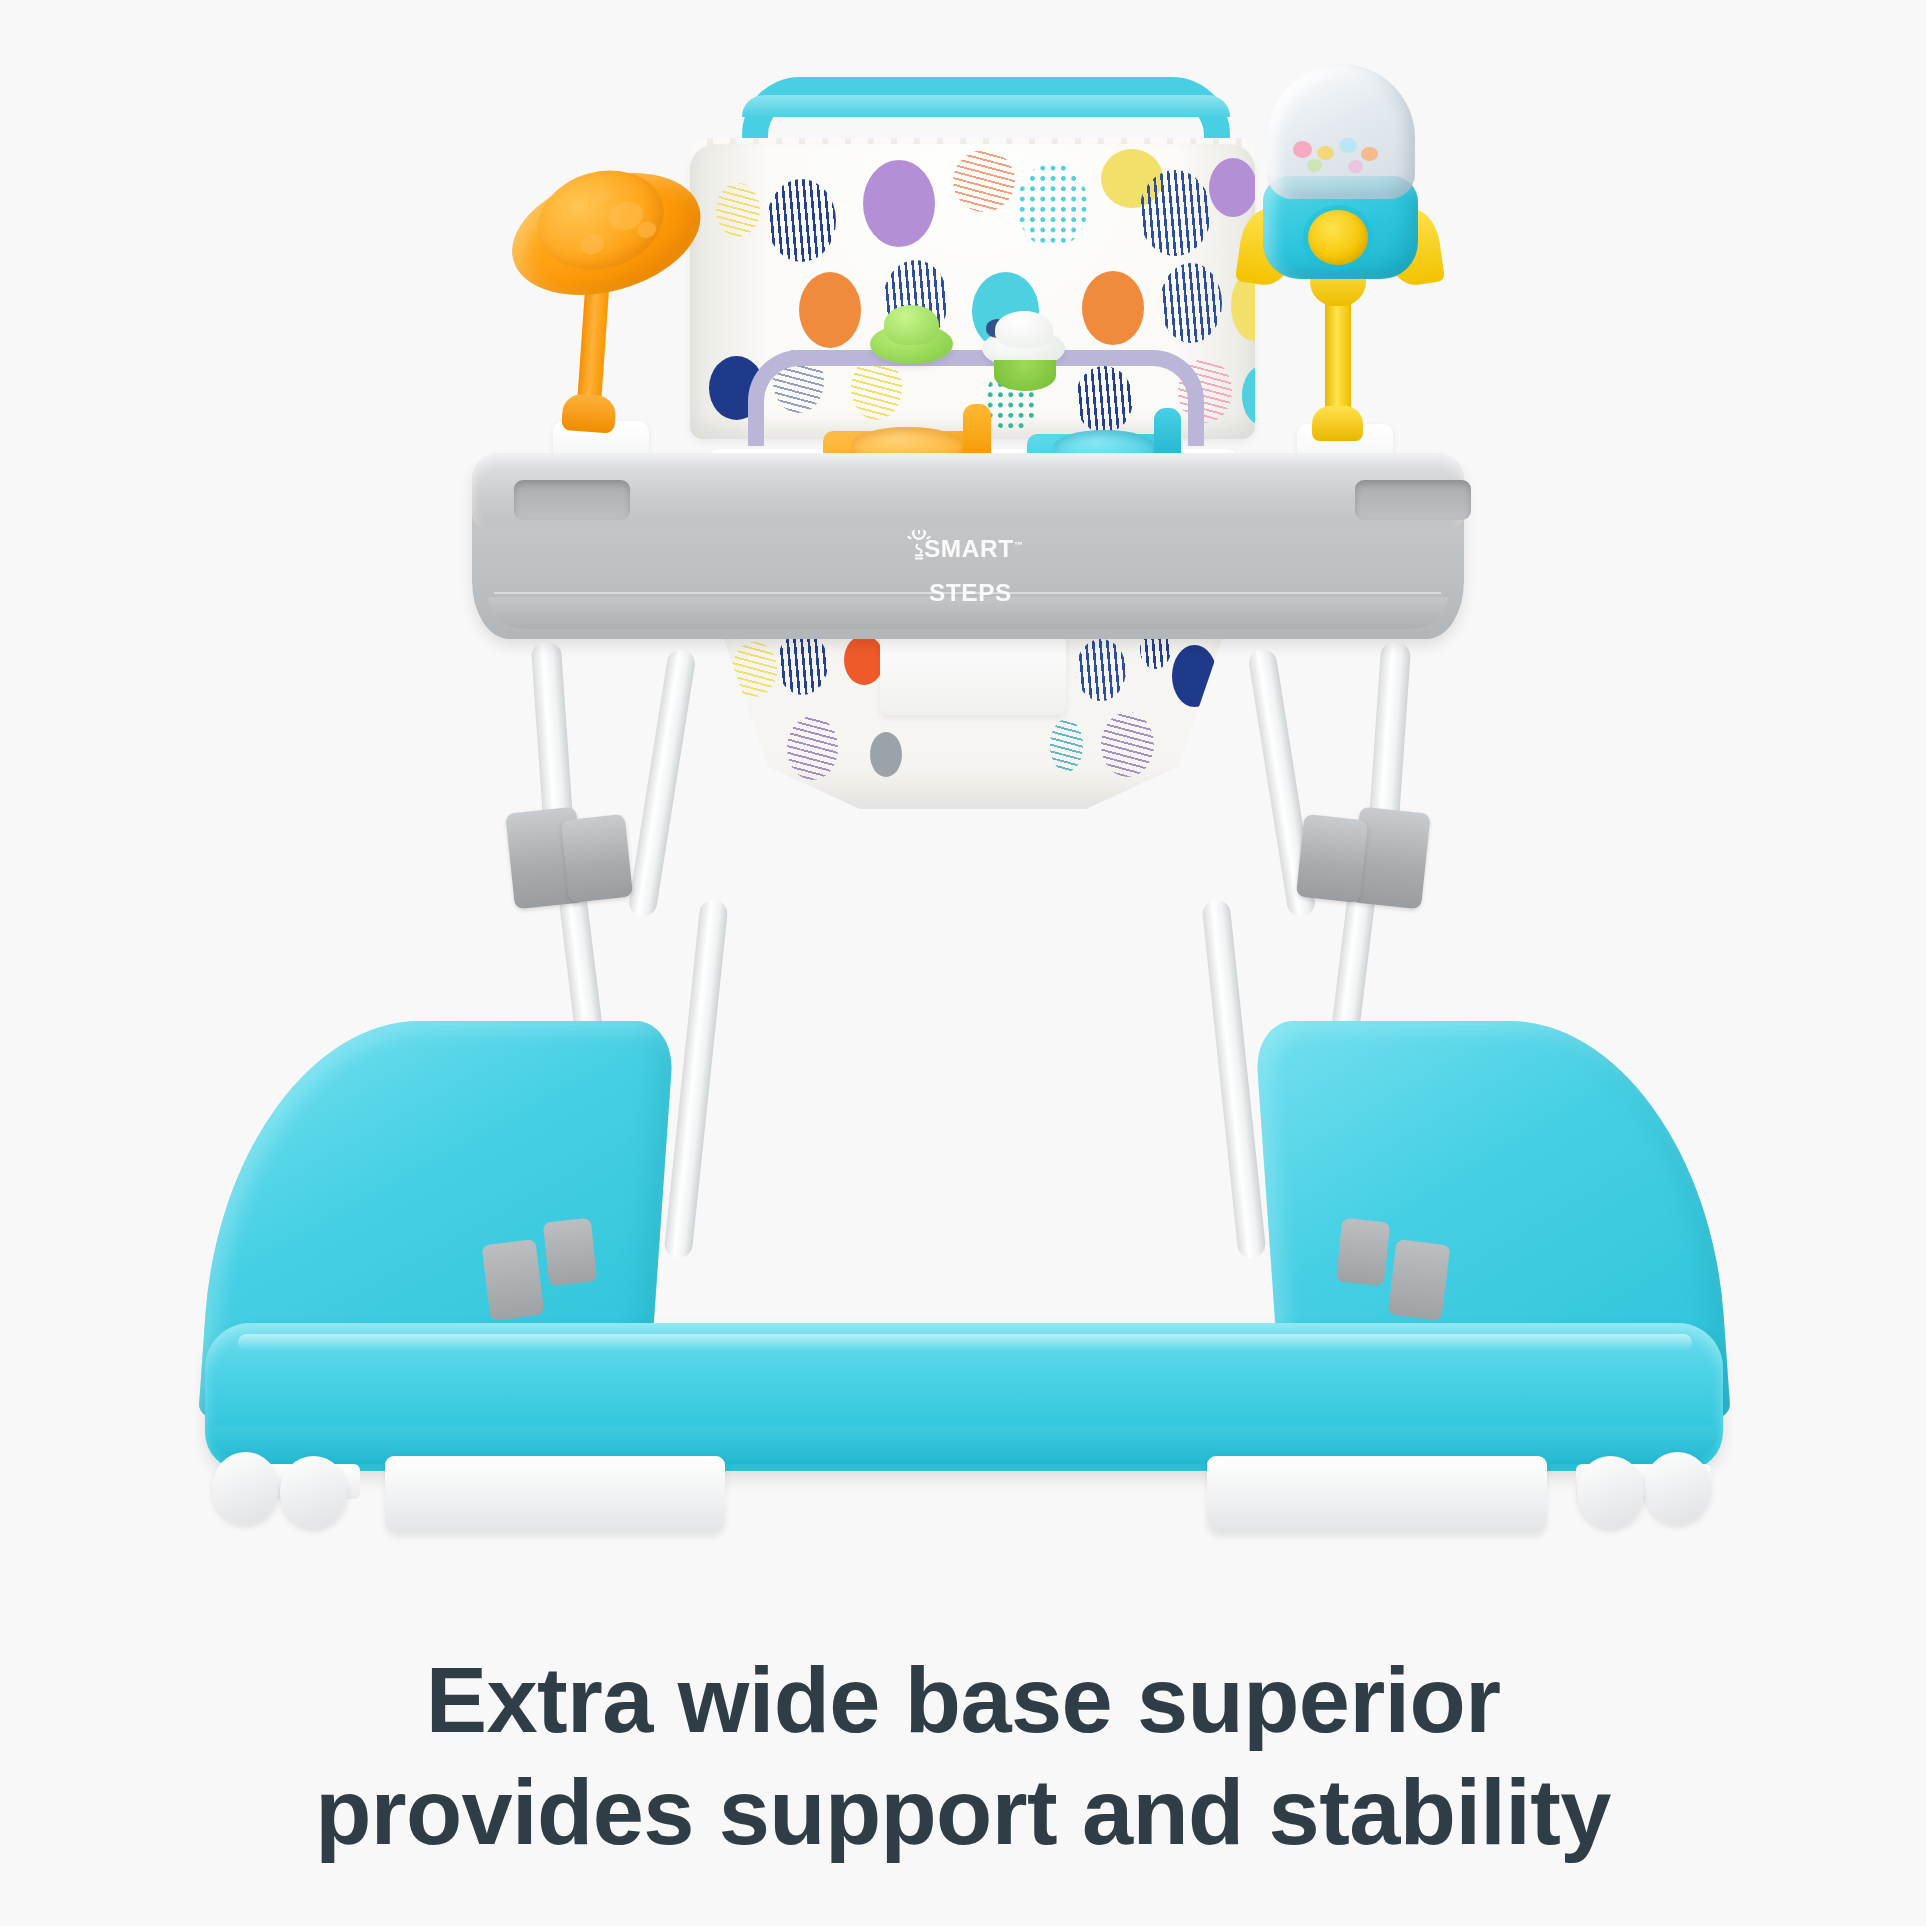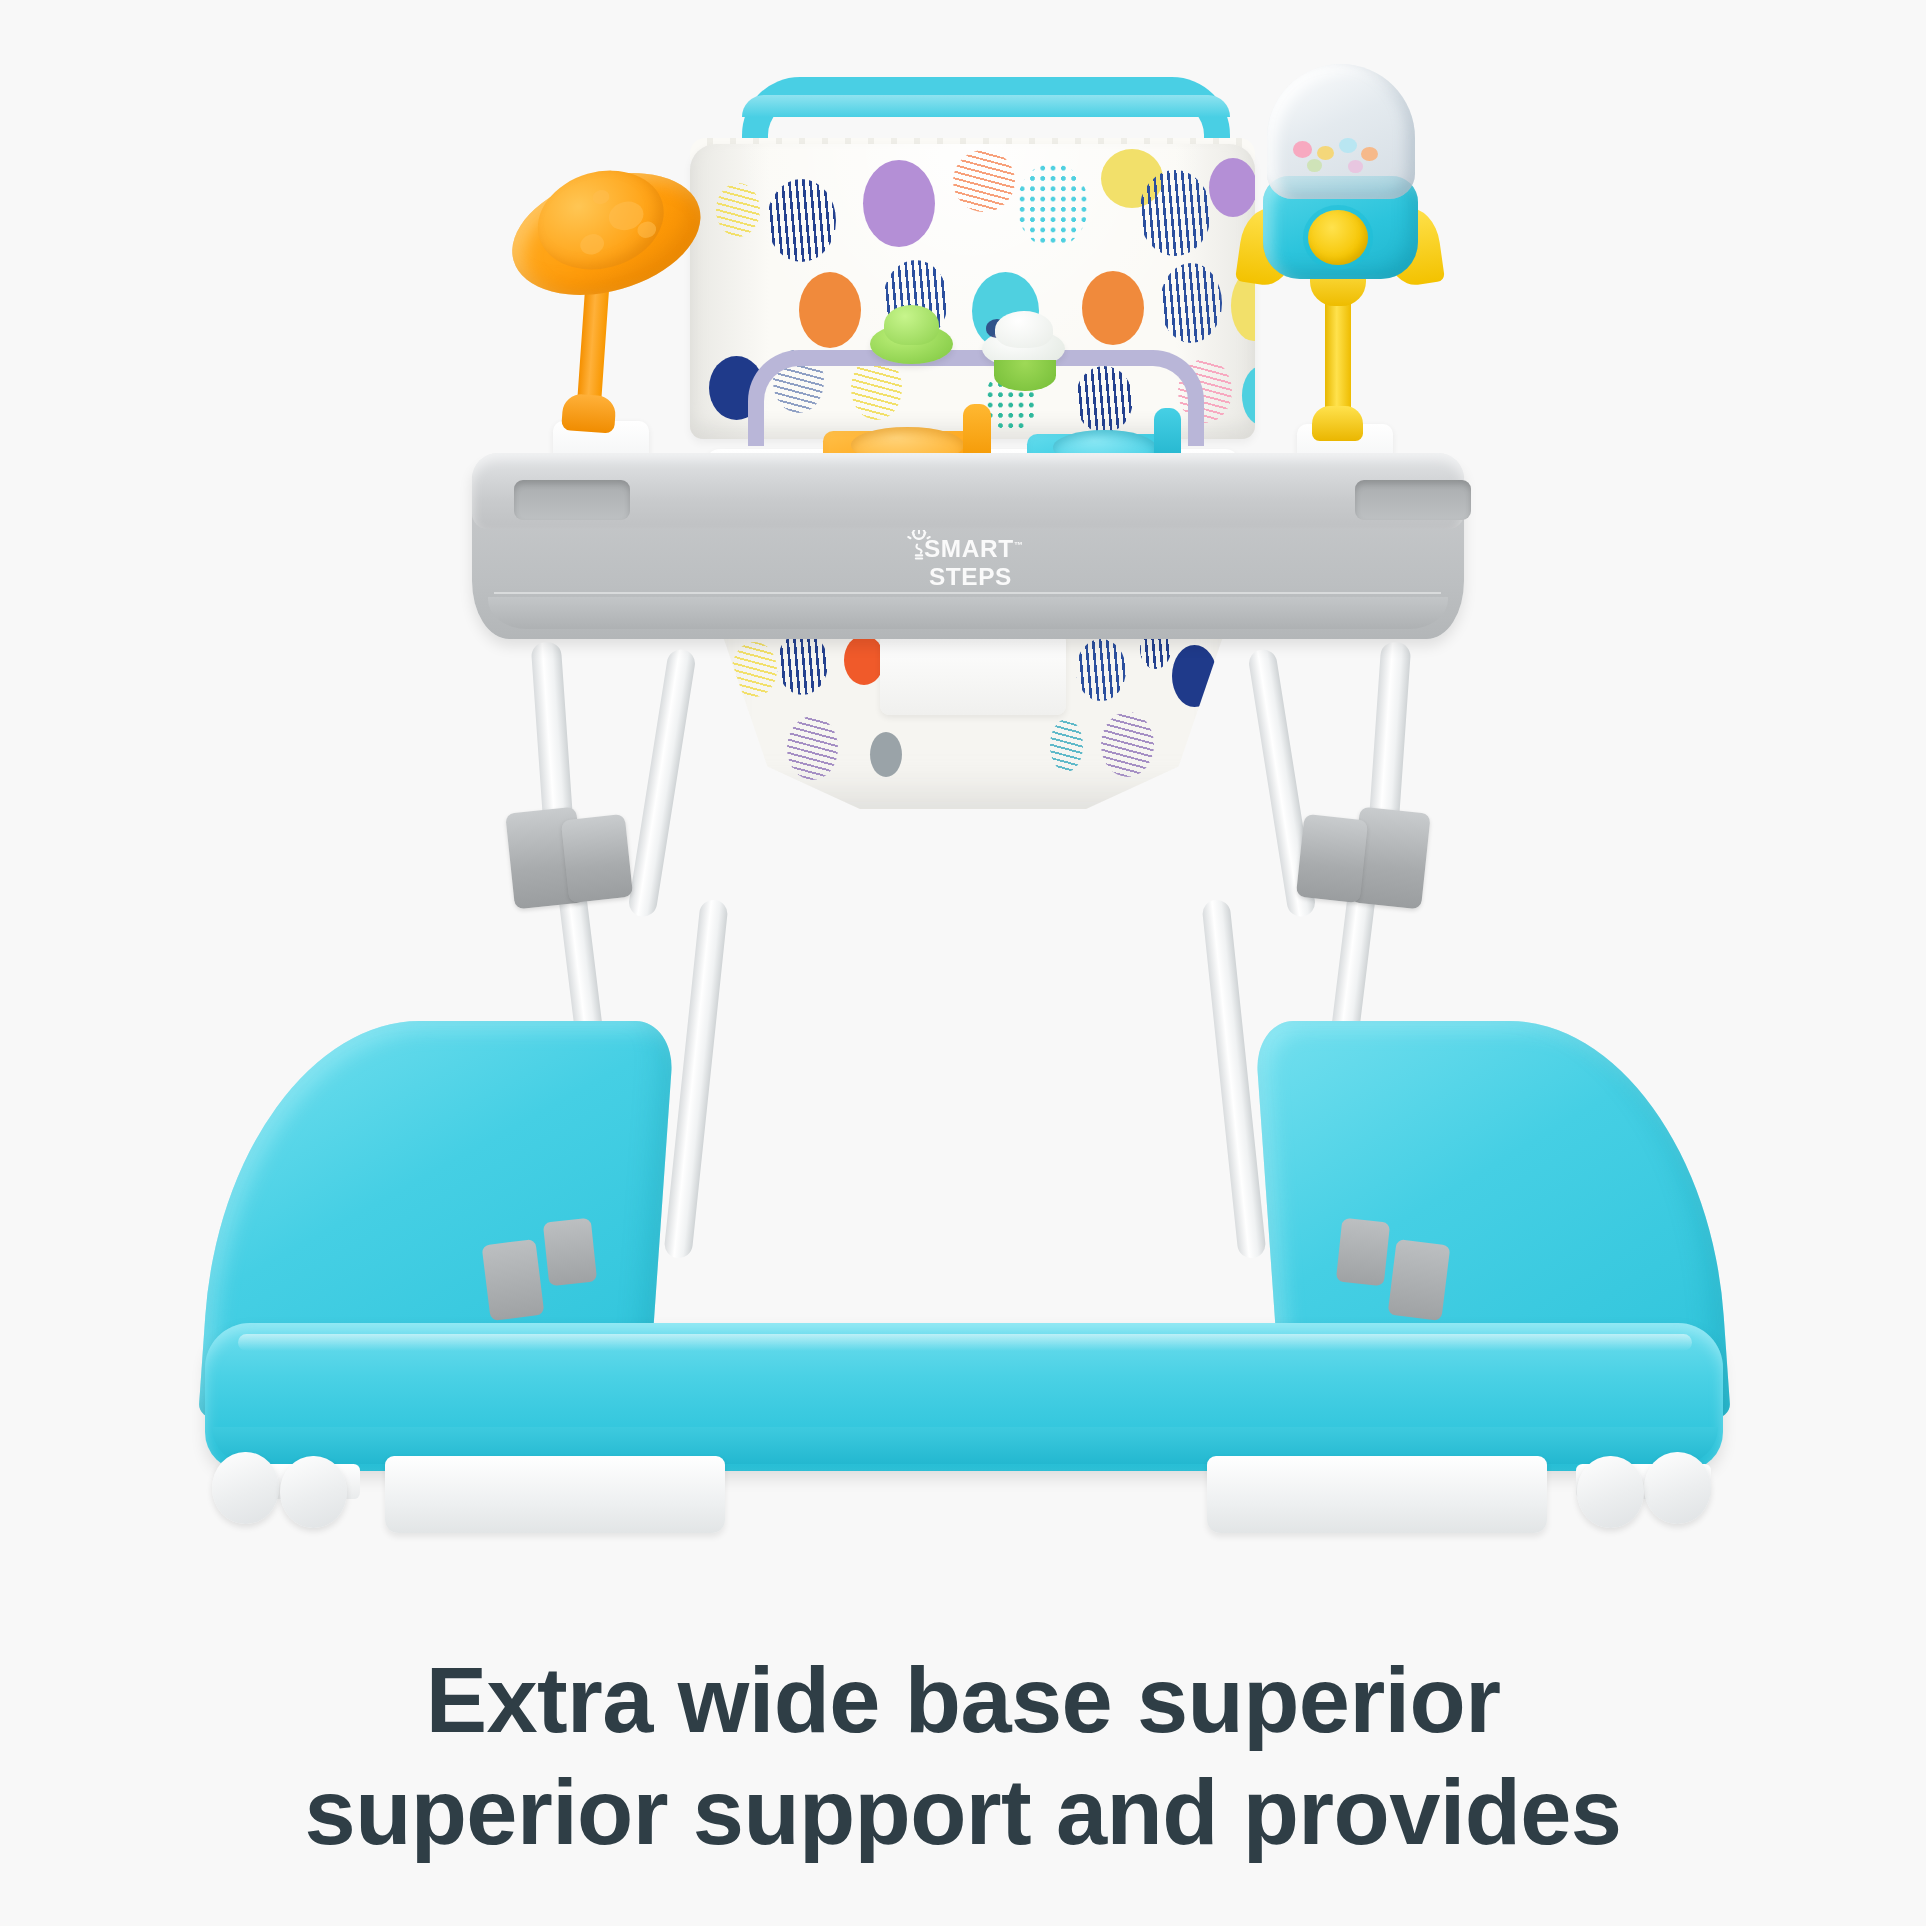--- a/index.html
+++ b/index.html
@@ -268,21 +268,21 @@
   }
 
   
   .logo{
     position:absolute;left:896px;top:525px;width:148px;height:77px;
     color:#fafafa;text-align:center;pointer-events:none;
   }
   .logo-bulb{position:absolute;left:9px;top:5.1px;width:28px;height:33px;}
   .logo-row1{position:absolute;left:28px;top:11.6px;font-size:24.4px;font-weight:bold;letter-spacing:0.6px;line-height:1;}
   .logo-tm{font-size:9px;vertical-align:super;}
-  .logo-row2{position:absolute;left:33px;top:40px;font-size:24.4px;font-weight:bold;letter-spacing:0.6px;line-height:1;}
+  .logo-row2{position:absolute;left:33px;top:56px;font-size:24.4px;font-weight:bold;letter-spacing:0.6px;line-height:1;}
 
   
   .leg{
     position:absolute;background:linear-gradient(90deg,#d9dcde,#ffffff 38%,#f0f2f3 70%,#cfd3d5);
     border-radius:14px;
   }
   .clip{
     position:absolute;background:linear-gradient(180deg,#c9ccce,#a8abad 60%,#9a9d9f);
     border-radius:9px;box-shadow:0 1.9px 4.5px rgba(0,0,0,.13);
   }
@@ -500,17 +500,17 @@
     <div class="wheel" style="left:280px;top:1456px;"></div>
 
     <div class="axle" style="left:1576px;top:1464px;width:135px;"></div>
     <div class="wheel" style="left:1644px;top:1452px;"></div>
     <div class="wheel" style="left:1577px;top:1456px;"></div>
 
   </div>
 
   <div class="caption">
     <span class="l1">Extra wide base superior</span>
-    <span class="l2">superior support and provides</span>
+    <span class="l2">provides support and stability</span>
   </div>
 
 </div>
 
 
 </body></html>

